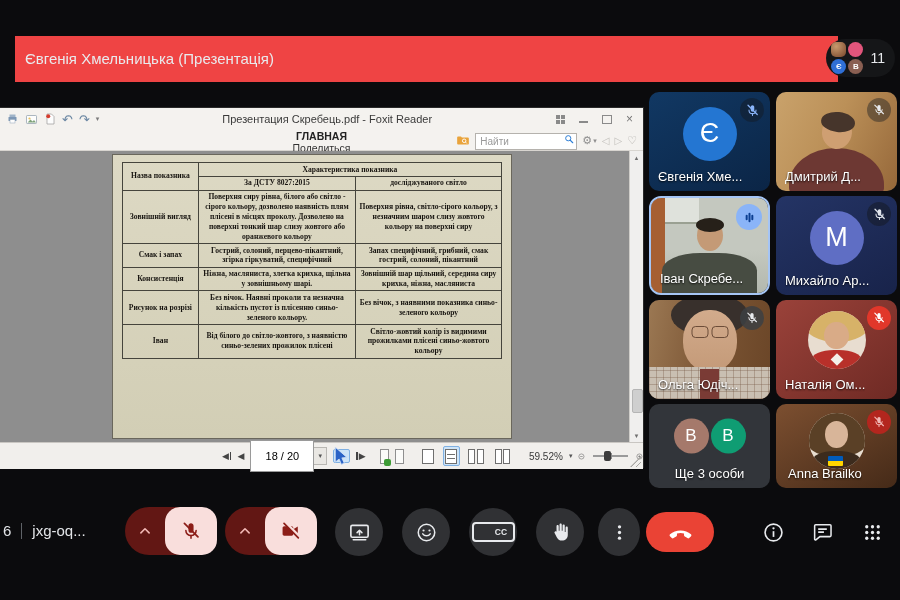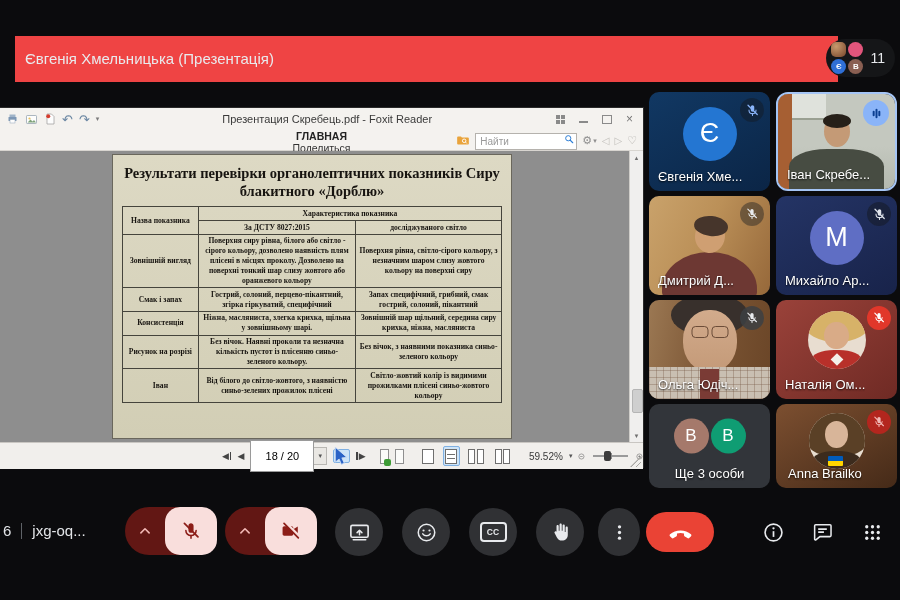--- a/index.html
+++ b/index.html
@@ -151,21 +151,21 @@
            color:#e3e5e8;font-size:15px;}
   .bb-div{width:1px;height:16px;background:#5f6368;}
   .pill2{position:absolute;top:507px;width:92px;height:48px;border-radius:24px;background:#621714;
          display:flex;align-items:center;}
   .pill2 .chv{width:40px;display:flex;align-items:center;justify-content:center;color:#f2b8b5;}
   .pill2 .act{position:absolute;right:0;top:0;width:52px;height:48px;border-radius:15px;
          background:#f9dedc;display:flex;align-items:center;justify-content:center;color:#8c1d18;}
   .cbtn{position:absolute;top:508px;width:48px;height:48px;border-radius:50%;background:#303134;
         display:flex;align-items:center;justify-content:center;color:#e8eaed;}
   .ccbox{width:23px;height:16px;border:2px solid #e8eaed;border-radius:4px;display:flex;
-         align-items:center;justify-content:center;font-size:8.5px;font-weight:bold;color:#e8eaed;}
+         align-items:center;justify-content:center;font-size:8.5px;font-weight:bold;color:#e8eaed;padding-left:16px;}
   .endcall{position:absolute;left:646px;top:512px;width:68px;height:40px;border-radius:20px;
            background:#ea4335;display:flex;align-items:center;justify-content:center;color:#fff;}
   .ghost{position:absolute;top:520px;width:25px;height:25px;color:#e8eaed;display:flex;
          align-items:center;justify-content:center;}
 </style>
 </head>
 <body>
 
 <svg width="0" height="0" style="position:absolute">
   <defs>
@@ -317,21 +317,20 @@
             <span style="font-size:7px">▾</span>
           </span>
         <span class="navg">◁</span>
         <span class="navg">▷</span>
         <span class="heart">♡</span>
       </div>
     </div>
 
     <div class="fdoc">
       <div class="slide">
-        <div class="stitle">Результати перевірки органолептичних показників Сиру блакитного «Дорблю»</div>
         <table class="stbl">
           <colgroup>
               <col style="width:20%">
               <col style="width:41.5%">
               <col style="width:38.5%">
             </colgroup>
           <tbody>
               <tr>
             <td rowspan="2">Назва показника</td>
             <td colspan="2">Характеристика показника</td>
@@ -446,50 +445,50 @@
     <div class="tile" style="background:linear-gradient(150deg,#113863,#0b2546)">
       <div class="init-av" style="background:#2476d2">Є</div>
       <div class="badge" style="background:rgba(20,24,32,.45);color:#8ab4f8">
         <svg width="15" height="15" viewBox="0 0 24 24">
             <use href="#i-mic-off"></use>
           </svg>
       </div>
       <div class="tname">Євгенія Хме...</div>
     </div>
 
+    <div class="tile">
+      <div class="fill" style="background:linear-gradient(115deg,#c9a26b 0%,#bb9058 45%,#96683a 100%)">
+        <div class="dm-body"></div>
+        <div class="dm-head">
+            <div class="dm-hair"></div>
+          </div>
+      </div>
+      <div class="badge" style="background:rgba(32,33,36,.45);color:#e8eaed">
+        <svg width="14" height="14" viewBox="0 0 24 24">
+            <use href="#i-mic-off"></use>
+          </svg>
+      </div>
+      <div class="tname">Дмитрий Д...</div>
+    </div>
+
     <div class="tile speaking">
       <div class="fill" style="background:linear-gradient(#c4c8bf 0 55%,#b3b8ae 100%)">
         <div class="iv-door"></div>
           <div class="iv-board"></div>
         <div class="iv-body"></div>
         <div class="iv-head">
             <div class="iv-hair"></div>
           </div>
       </div>
       <div class="badge" style="background:#8ab4f8;color:#0b3e91;width:26px;height:26px">
         <svg width="17" height="17" viewBox="0 0 24 24">
             <use href="#i-eq"></use>
           </svg>
       </div>
       <div class="tname">Іван Скребе...</div>
-    </div>
-
-    <div class="tile">
-      <div class="fill" style="background:linear-gradient(115deg,#c9a26b 0%,#bb9058 45%,#96683a 100%)">
-        <div class="dm-body"></div>
-        <div class="dm-head">
-            <div class="dm-hair"></div>
-          </div>
-      </div>
-      <div class="badge" style="background:rgba(32,33,36,.45);color:#e8eaed">
-        <svg width="14" height="14" viewBox="0 0 24 24">
-            <use href="#i-mic-off"></use>
-          </svg>
-      </div>
-      <div class="tname">Дмитрий Д...</div>
     </div>
 
     <div class="tile" style="background:linear-gradient(150deg,#243465,#18234a)">
       <div class="init-av" style="background:#5f6ec4">М</div>
       <div class="badge" style="background:rgba(20,24,32,.5);color:#dfe3ea">
         <svg width="15" height="15" viewBox="0 0 24 24">
             <use href="#i-mic-off"></use>
           </svg>
       </div>
       <div class="tname">Михайло Ар...</div>

